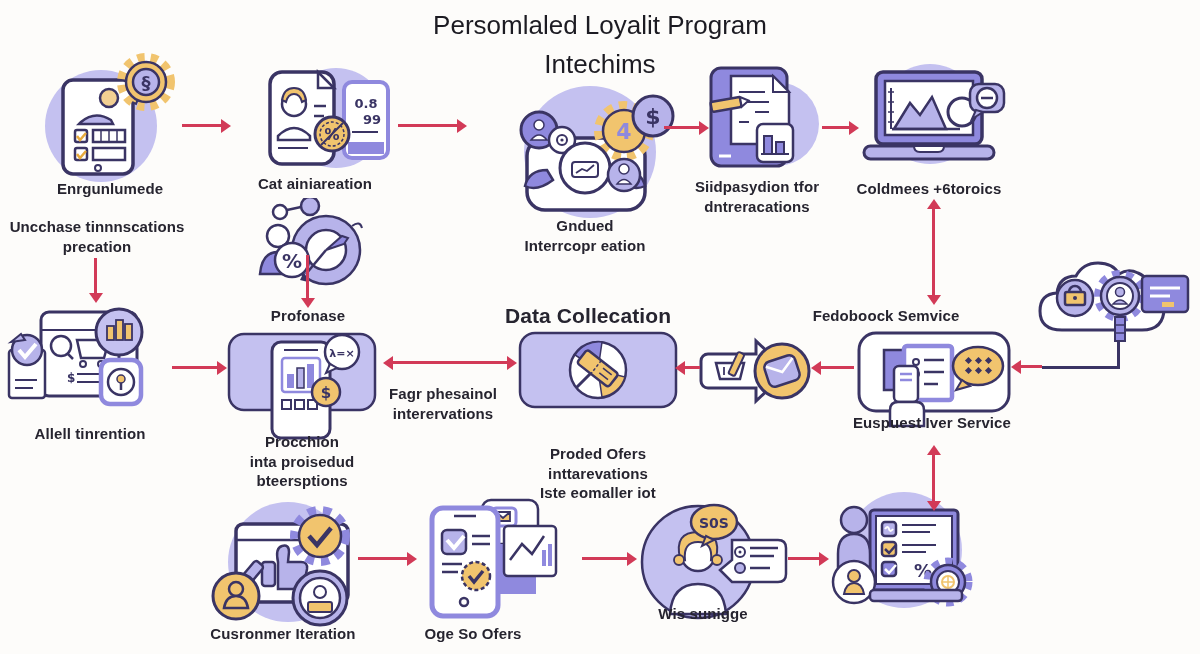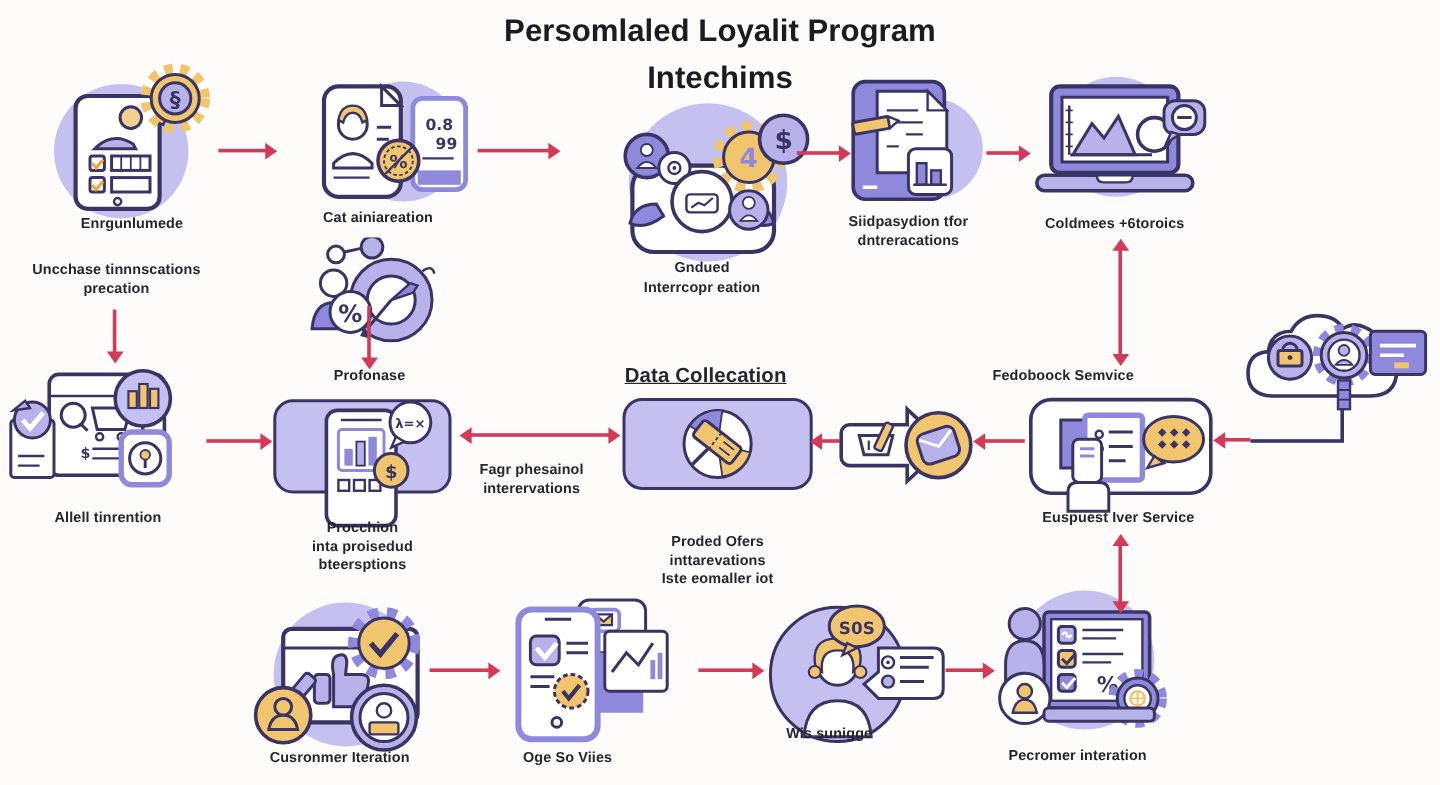--- a/index.html
+++ b/index.html
@@ -3,27 +3,27 @@
 <meta charset="utf-8">
 <style>
   html,body{margin:0;padding:0;}
   .canvas{
     position:relative;width:1200px;height:654px;overflow:hidden;
     background:#fdfcfa;
     font-family:"Liberation Sans",sans-serif;
   }
   .title{
     position:absolute;left:300px;top:6px;width:600px;text-align:center;
-    font-weight:700;color:#1c1b22;font-size:26px;line-height:1.5;
+    font-weight:400;color:#1c1b22;font-size:26px;line-height:1.5;
   }
   .lbl{
     position:absolute;text-align:center;font-weight:700;color:#26242f;
-    font-size:12px;line-height:1.3;letter-spacing:.1px;
-  }
-  .lbl.big{font-size:17px;text-decoration:underline;}
+    font-size:15px;line-height:1.3;letter-spacing:.1px;
+  }
+  .lbl.big{font-size:21px;}
   .node-box{position:absolute;}
   
   .arr{position:absolute;background:#d23a57;}
   .arr-h{height:3px;}
   .arr-v{width:3px;}
   .arr-h.head-r::after{
     content:"";position:absolute;right:-9px;top:-5.5px;width:0;height:0;
     border-left:10px solid #d23a57;border-top:7px solid transparent;border-bottom:7px solid transparent;
   }
   .arr-h.head-l::before{
@@ -415,27 +415,26 @@
   <div class="lbl big" style="left:488px;top:302px;width:200px">Data Collecation</div>
   <div class="lbl" style="left:498px;top:444px;width:200px">
     <div>Proded Ofers</div>
     <div>inttarevations</div>
     <div>Iste eomaller iot</div>
   </div>
   <div class="lbl" style="left:343px;top:384px;width:200px">
     <div>Fagr phesainol</div>
     <div>interervations</div>
   </div>
-  <div class="lbl" style="left:832px;top:424px;width:200px">Euspuest Iver Service</div>
+  <div class="lbl" style="left:832px;top:413px;width:200px">Euspuest Iver Service</div>
   <div class="lbl" style="left:183px;top:624px;width:200px">Cusronmer Iteration</div>
-  <div class="lbl" style="left:373px;top:624px;width:200px">Oge So Viies</div>
-  <div class="lbl" style="left:586px;top:604px;width:210px">
+  <div class="lbl" style="left:373px;top:624px;width:200px">Oge So Ofers</div>
+  <div class="lbl" style="left:598px;top:604px;width:210px">
     <div>Wis sunigge</div>
   </div>
-  <div class="lbl" style="left:798px;top:622px;width:200px">Pecromer interation</div>
 
   <div class="arr arr-h head-r" style="left:182px;top:124px;width:40px"></div>
   <div class="arr arr-h head-r" style="left:398px;top:124px;width:60px"></div>
   <div class="arr arr-h head-r" style="left:664px;top:126px;width:36px"></div>
   <div class="arr arr-h head-r" style="left:822px;top:126px;width:28px"></div>
   <div class="arr arr-v head-u head-d" style="left:932px;top:208px;height:88px"></div>
   <div class="arr arr-v head-d" style="left:94px;top:258px;height:36px"></div>
   <div class="arr arr-v head-d" style="left:306px;top:255px;height:44px"></div>
   <div class="arr arr-h head-r" style="left:172px;top:366px;width:46px"></div>
   <div class="arr arr-h head-l head-r" style="left:392px;top:361px;width:116px"></div>

